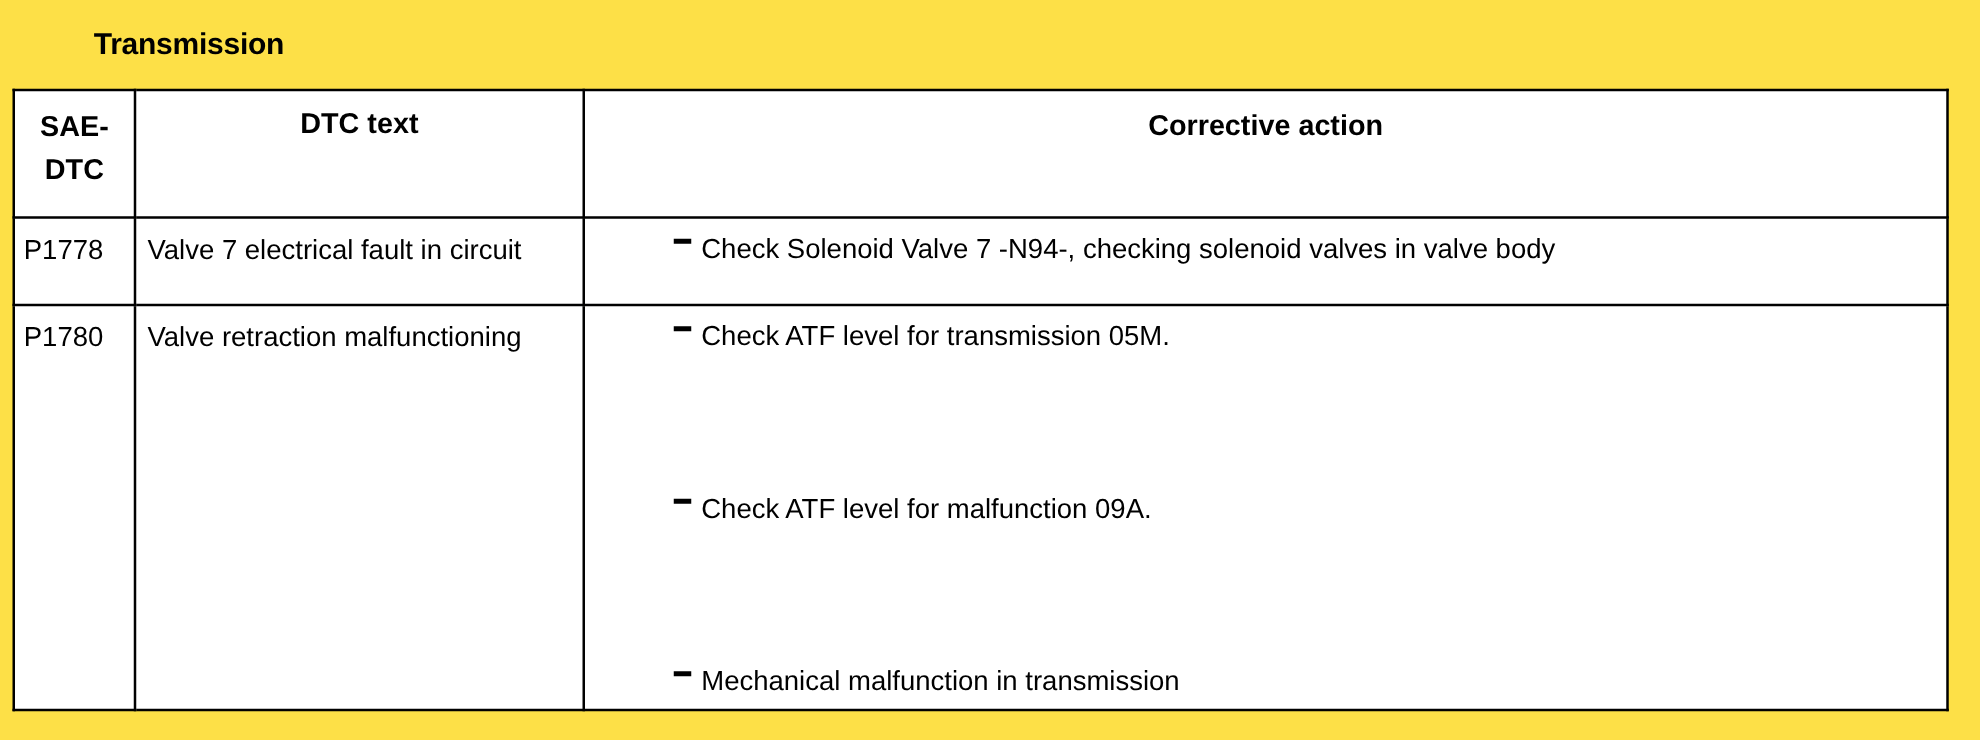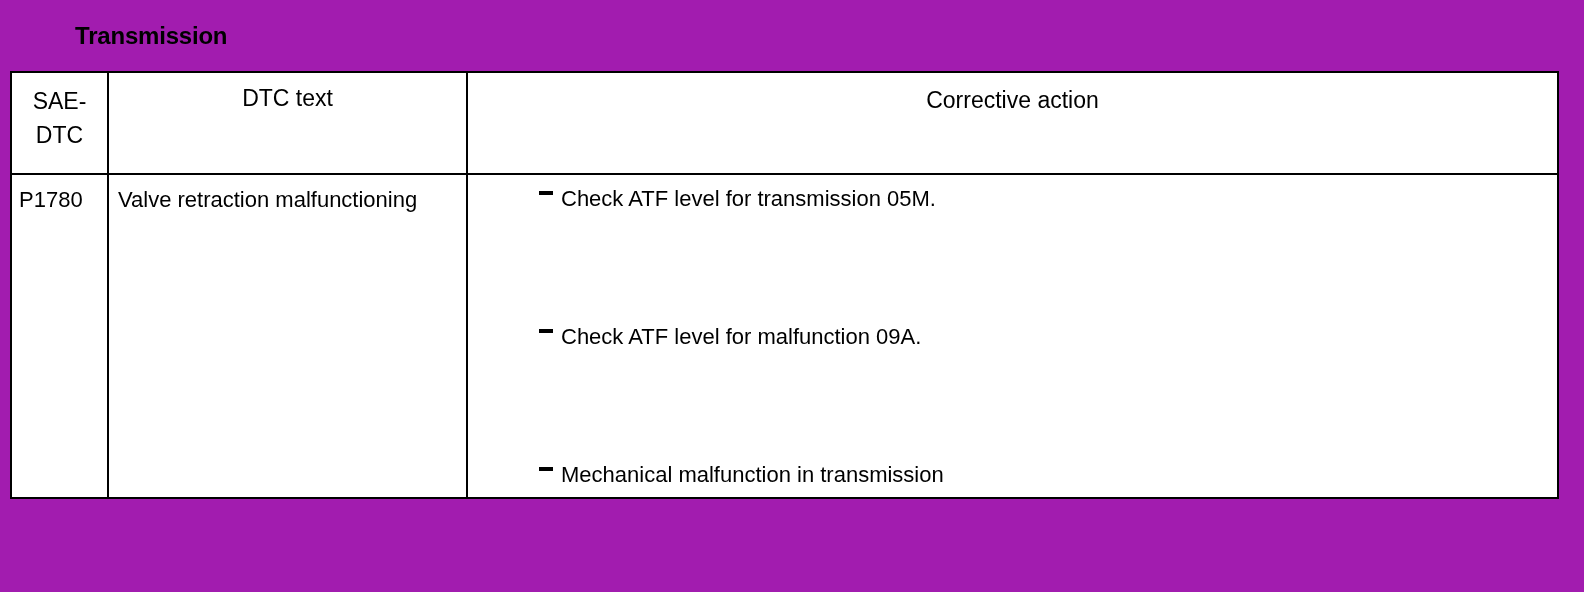--- a/index.html
+++ b/index.html
@@ -14,21 +14,21 @@
     color: #000000;
     overflow: hidden;
     position: relative;
   }
 
   #page {
     position: absolute;
     left: 0; top: 0;
     width: 1584px;
     height: 592px;
-    background: #a21caf;
+    background: #fde047;
   }
 
   
   .section-title {
     position: absolute;
     left: 75px;
     top: 24px;
     font-size: 24px;
     font-weight: bold;
     letter-spacing: -0.2px;
@@ -54,21 +54,21 @@
   }
 
   col.c-sae  { width: 97px;  }
   col.c-text { width: 359px; }
   col.c-act  { width: 1091px; }
 
   
   .hdr-row th {
     height: 100px;
     font-size: 23px;
-    font-weight: normal;
+    font-weight: bold;
     text-align: center;
   }
   .hdr-sae-inner {
     padding-top: 11px;
     line-height: 1.48;
   }
   .hdr-text-inner {
     padding-top: 12px;
   }
   .hdr-act-inner {
@@ -155,20 +155,38 @@
           <div class="hdr-text-inner">DTC text</div>
         </th>
         <th>
           <div class="hdr-act-inner">Corrective action</div>
         </th>
       </tr>
     </thead>
 
     <tbody>
 
+      <tr class="row-1">
+        <td class="cell-sae">
+          <div class="cell-sae-inner">P1778</div>
+        </td>
+        <td>
+          <div class="cell-text-inner">Valve 7 electrical fault in circuit</div>
+        </td>
+        <td>
+          <div class="cell-act-inner">
+            <ul class="action-list">
+              <li class="action-item">
+                <span class="action-bullet"></span>
+                <span>Check Solenoid Valve 7 -N94-, checking solenoid valves in valve body</span>
+              </li>
+            </ul>
+          </div>
+        </td>
+      </tr>
 
       <tr class="row-2">
         <td class="cell-sae">
           <div class="cell-sae-inner">P1780</div>
         </td>
         <td>
           <div class="cell-text-inner">Valve retraction malfunctioning</div>
         </td>
         <td>
           <div class="cell-act-inner">

